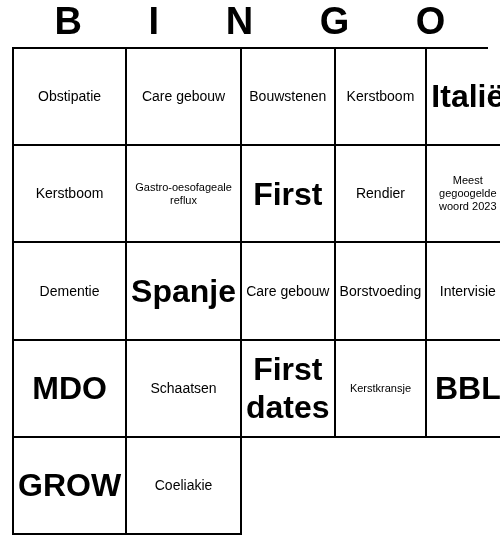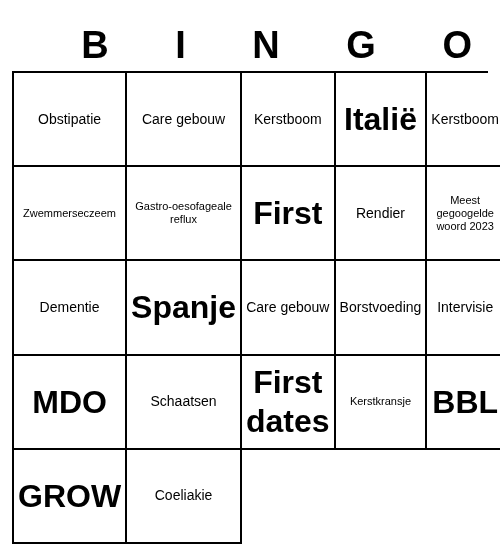--- a/index.html
+++ b/index.html
@@ -16,22 +16,22 @@
       flex-direction: column;
       align-items: center;
       justify-content: flex-start;
       font-family: Arial, sans-serif;
     }
 
     .bingo-title {
       font-size: 38px;
       font-weight: bold;
       letter-spacing: 28px;
-      padding: 24px 0 4px 28px;
-      text-align: right;
+      padding: 0 0 4px 28px;
+      text-align: center;
       width: 100%;
     }
 
     .bingo-grid {
       border-top: 2px solid #000;
       border-left: 2px solid #000;
       display: grid;
       grid-template-columns: repeat(5, 1fr);
       grid-template-rows: repeat(5, 1fr);
       width: 476px;
@@ -63,24 +63,24 @@
     }
   </style>
 </head>
 <body>
 
 <div class="bingo-title">B I N G O</div>
 
 <div class="bingo-grid">
 <div class="bingo-cell medium-text">Obstipatie</div>
     <div class="bingo-cell medium-text">Care gebouw</div>
+    <div class="bingo-cell medium-text">Bouwstenen</div>
     <div class="bingo-cell medium-text">Kerstboom</div>
     <div class="bingo-cell xlarge-text">Italië</div>
     <div class="bingo-cell medium-text">Kerstboom</div>
-    <div class="bingo-cell small-text">Zwemmerseczeem</div>
     <div class="bingo-cell small-text">Gastro-oesofageale reflux</div>
     <div class="bingo-cell xlarge-text">First</div>
     <div class="bingo-cell medium-text">Rendier</div>
     <div class="bingo-cell small-text">Meest gegoogelde woord 2023</div>
     <div class="bingo-cell medium-text">Dementie</div>
     <div class="bingo-cell xlarge-text">Spanje</div>
     <div class="bingo-cell medium-text">Care gebouw</div>
     <div class="bingo-cell medium-text">Borstvoeding</div>
     <div class="bingo-cell medium-text">Intervisie</div>
     <div class="bingo-cell xlarge-text">MDO</div>

